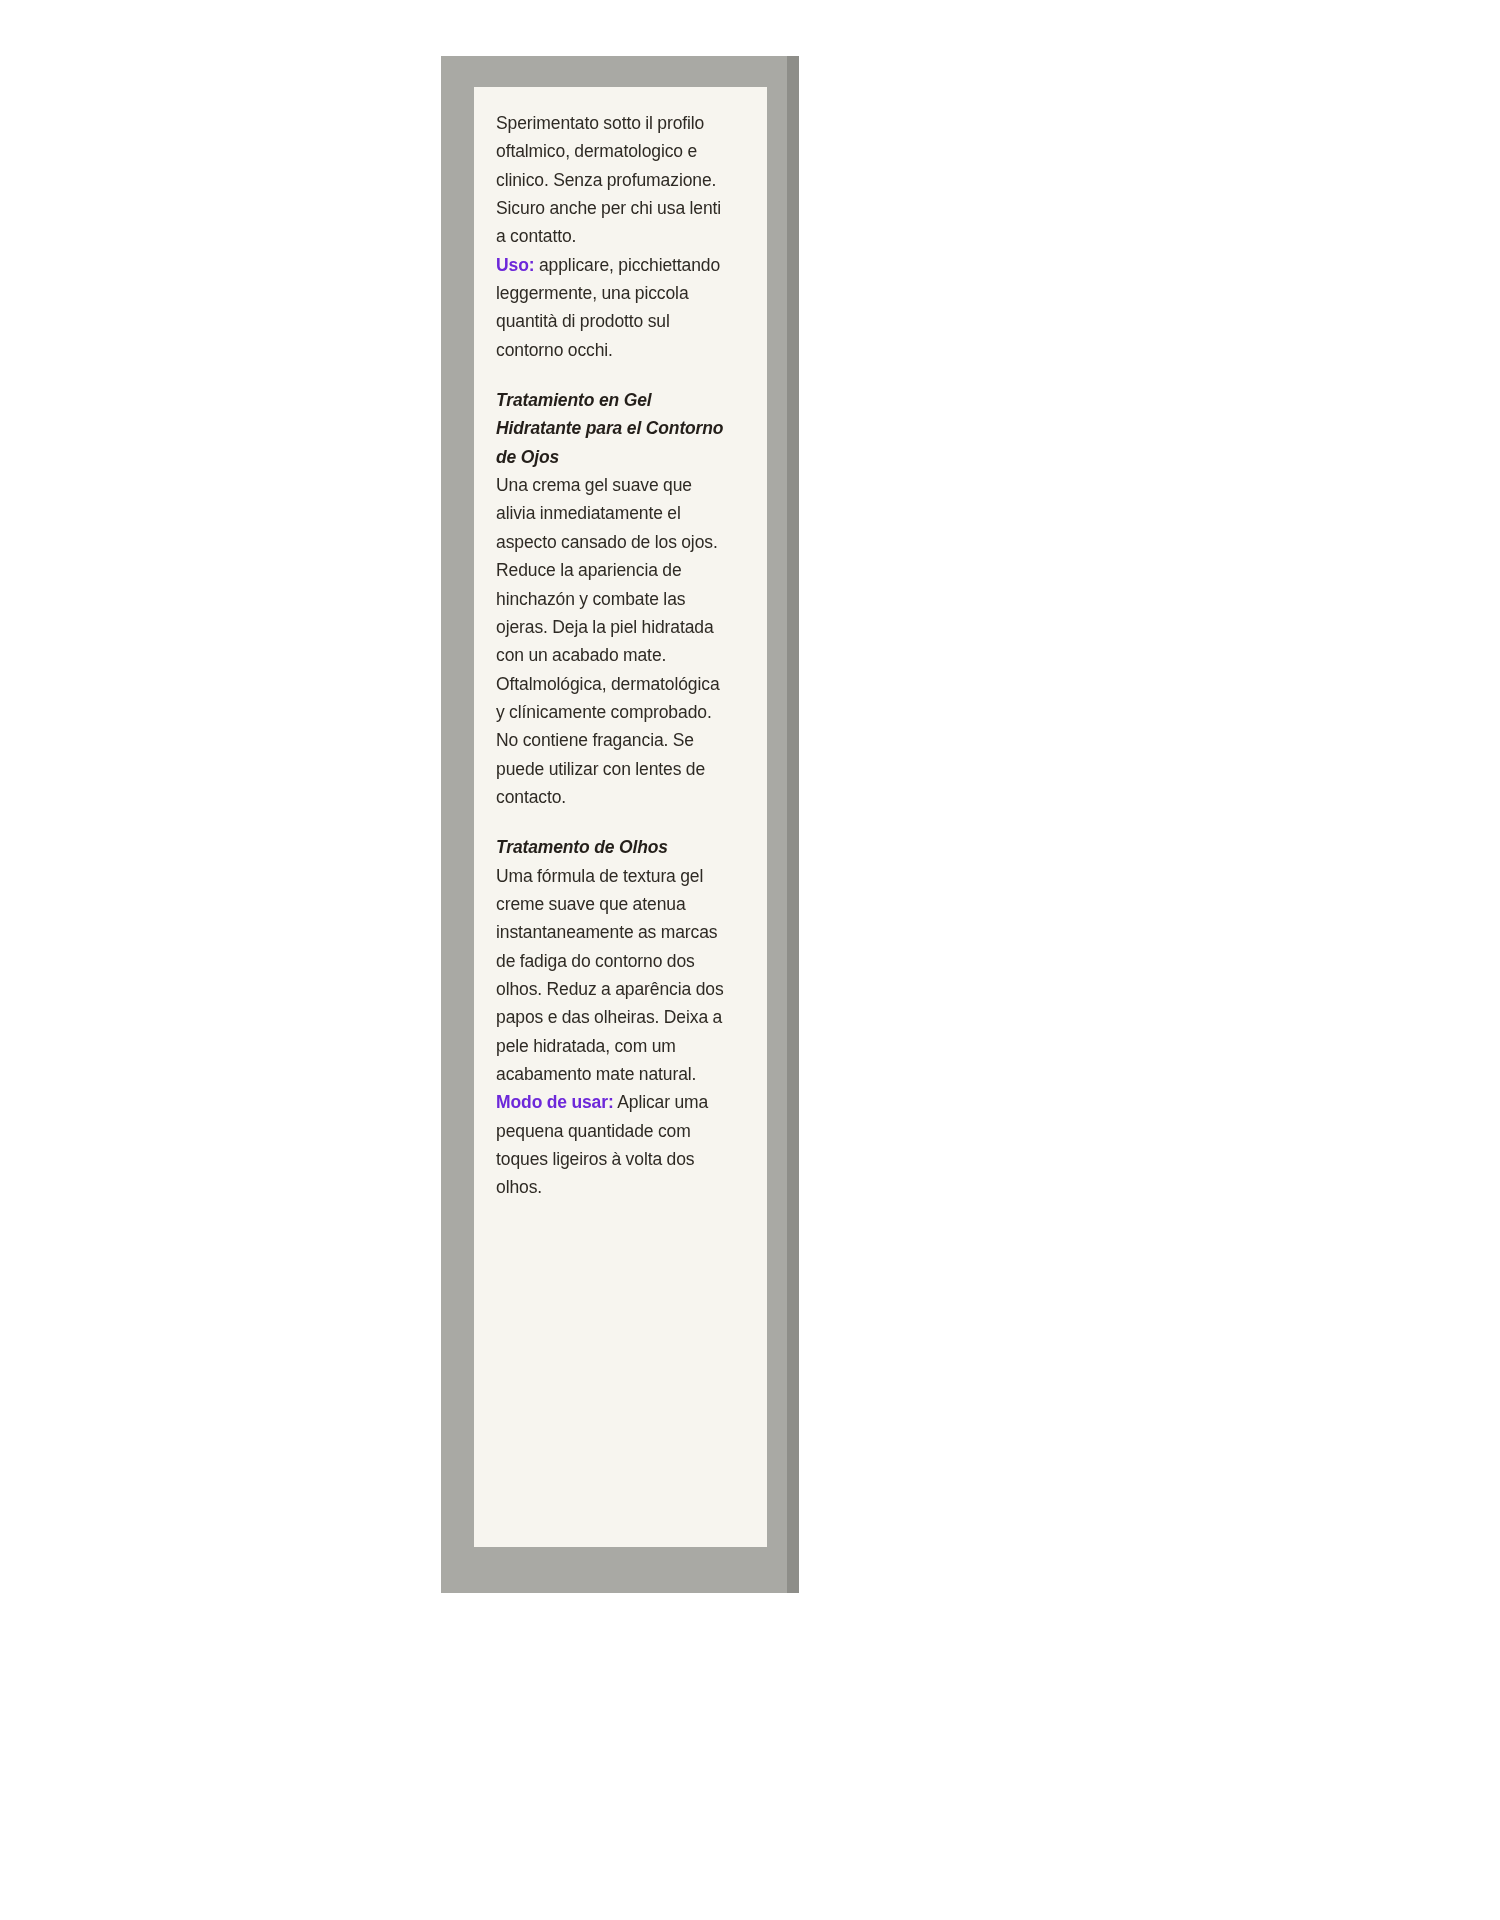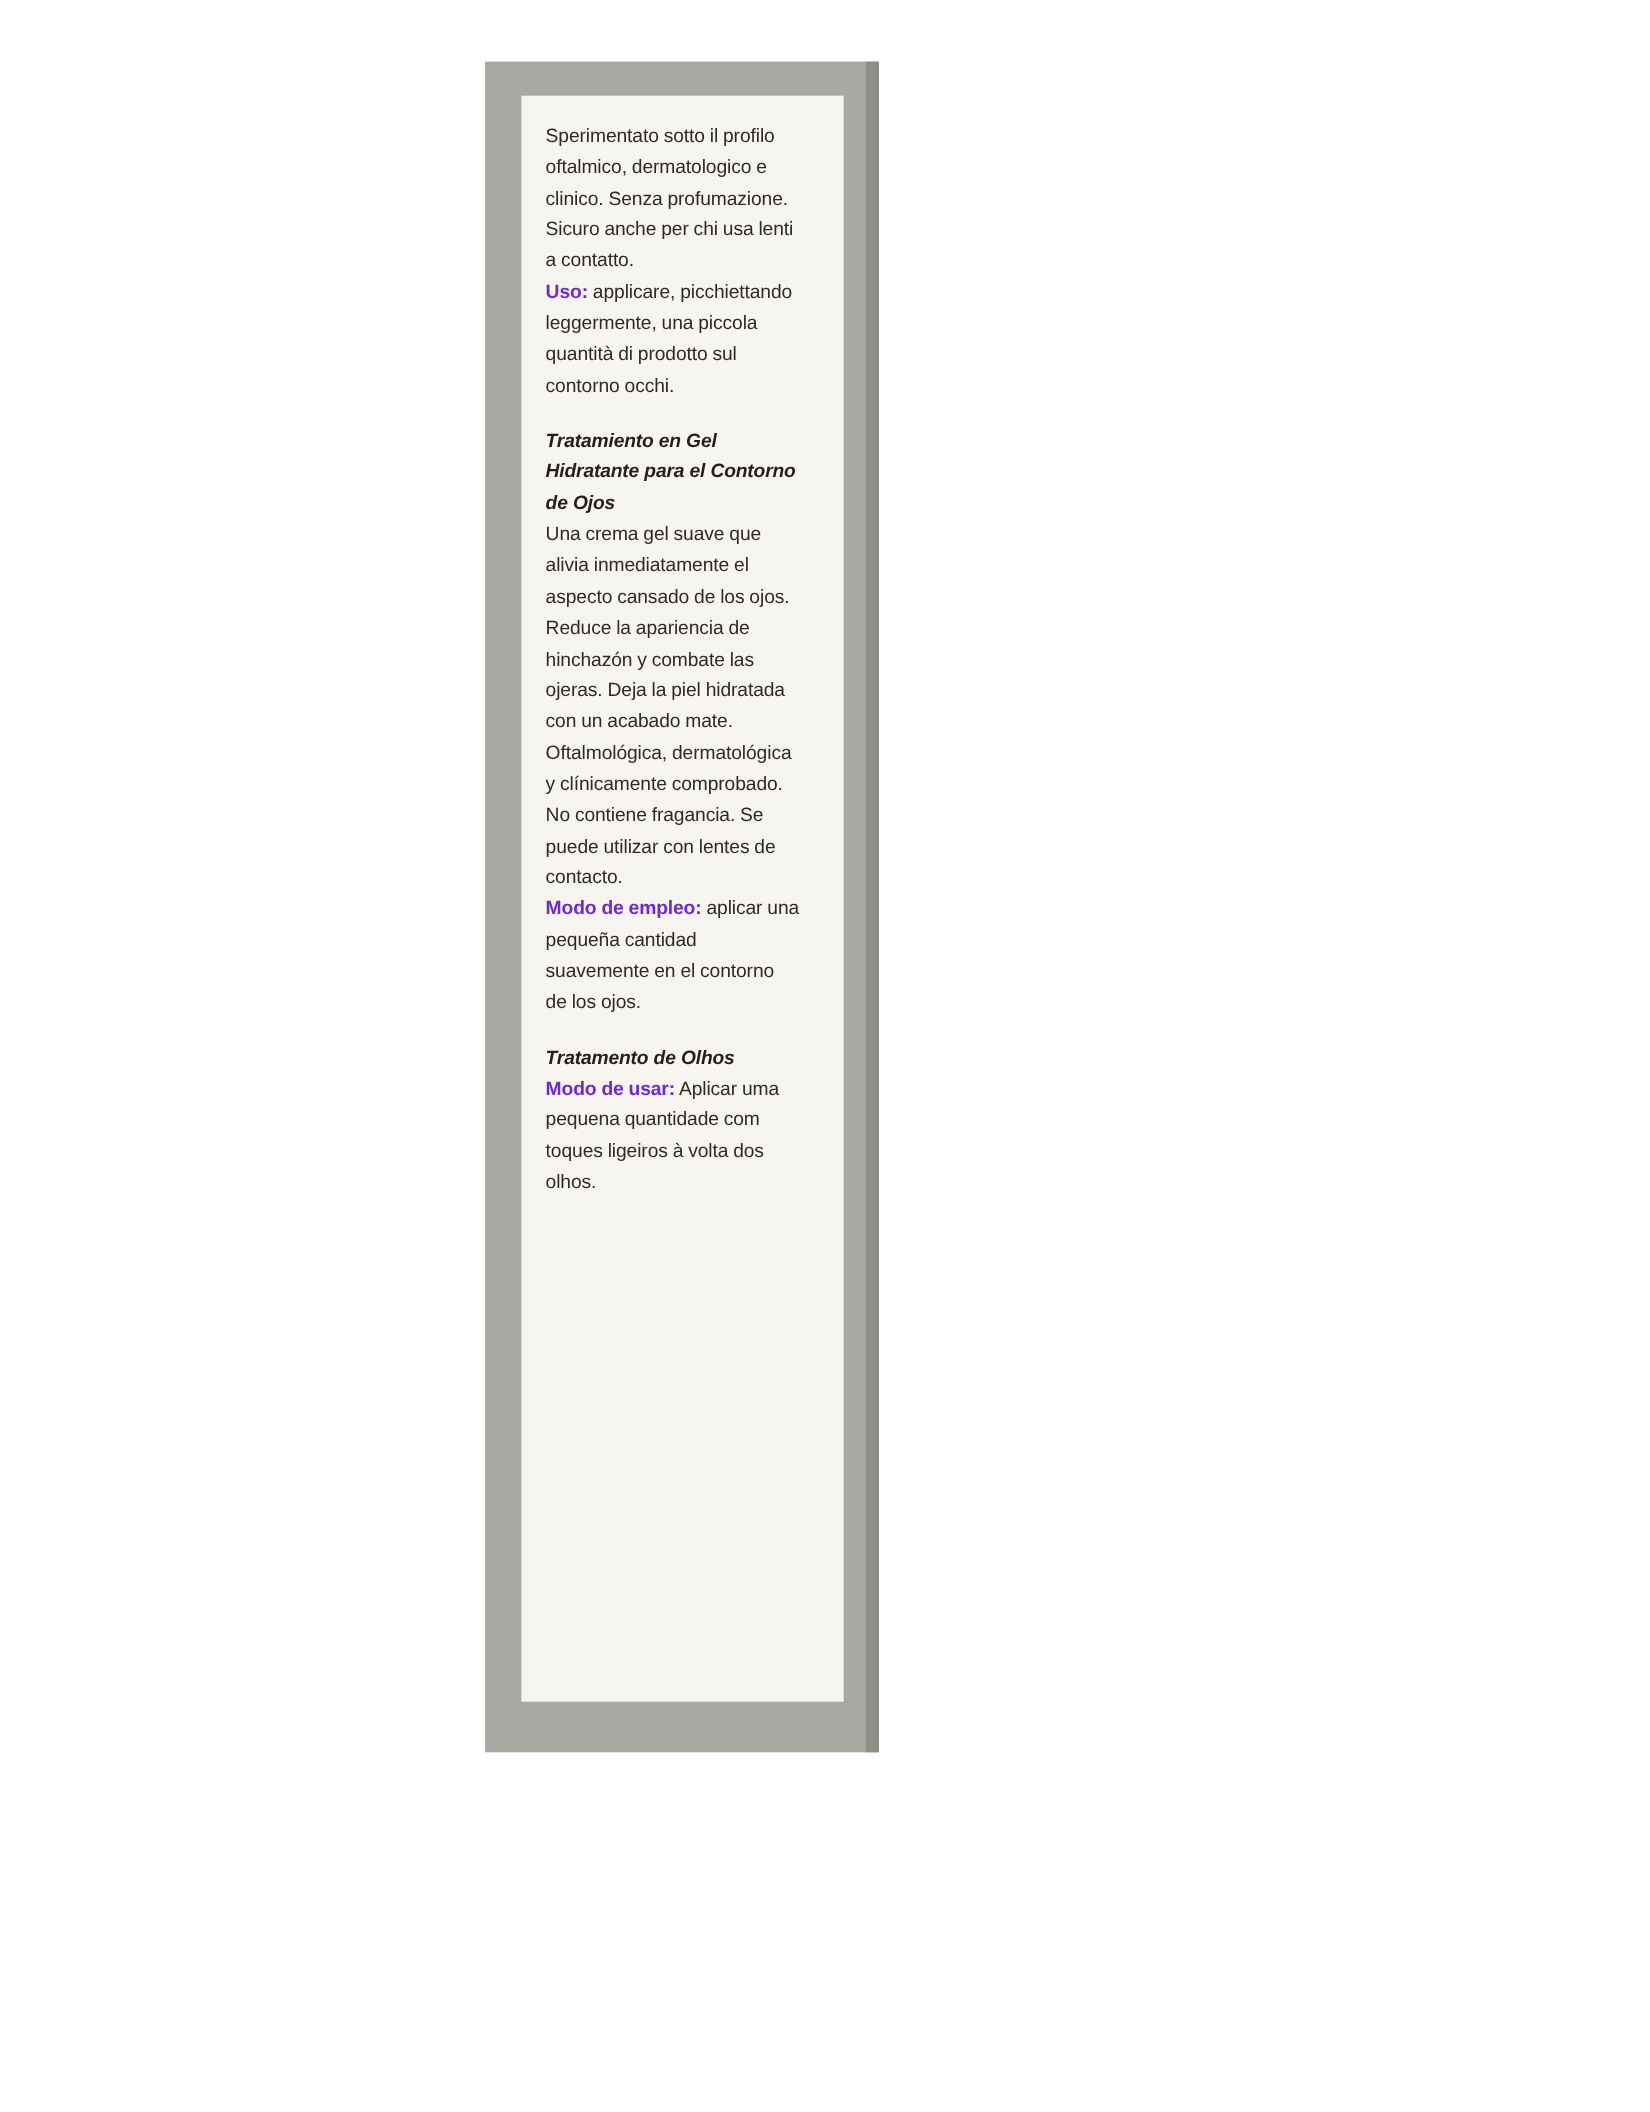--- a/index.html
+++ b/index.html
@@ -100,23 +100,23 @@
 
       <div class="block">
         <p class="para">Sperimentato sotto il profilo oftalmico, dermatologico e clinico. Senza profumazione. Sicuro anche per chi usa lenti a contatto.</p>
         <p class="para"><span class="lead">Uso:</span><span> applicare, picchiettando leggermente, una piccola quantità di prodotto sul contorno occhi.</span></p>
       </div>
 
       <div class="block">
         <p class="heading">Tratamiento en Gel Hidratante para el Contorno de Ojos</p>
         <p class="para">Una crema gel suave que alivia inmediatamente el aspecto cansado de los ojos. Reduce la apariencia de hinchazón y combate las ojeras. Deja la piel hidratada con un acabado mate.</p>
         <p class="para">Oftalmológica, dermatológica y clínicamente comprobado. No contiene fragancia. Se puede utilizar con lentes de contacto.</p>
-        <p class="para"><span class="lead">Modo de empleo:</span><span> aplicar una pequeña cantidad suavemente en el contorno de los ojos.</span></p>
       </div>
 
       <div class="block">
         <p class="heading">Tratamento de Olhos</p>
+        <p class="para">Uma fórmula de textura gel creme suave que atenua instantaneamente as marcas de fadiga do contorno dos olhos. Reduz a aparência dos papos e das olheiras. Deixa a pele hidratada, com um acabamento mate natural.</p>
         <p class="para"><span class="lead">Modo de usar:</span><span> Aplicar uma pequena quantidade com toques ligeiros à volta dos olhos.</span></p>
       </div>
 
     </div>
   </div>
 </div>
 
 </body></html>

